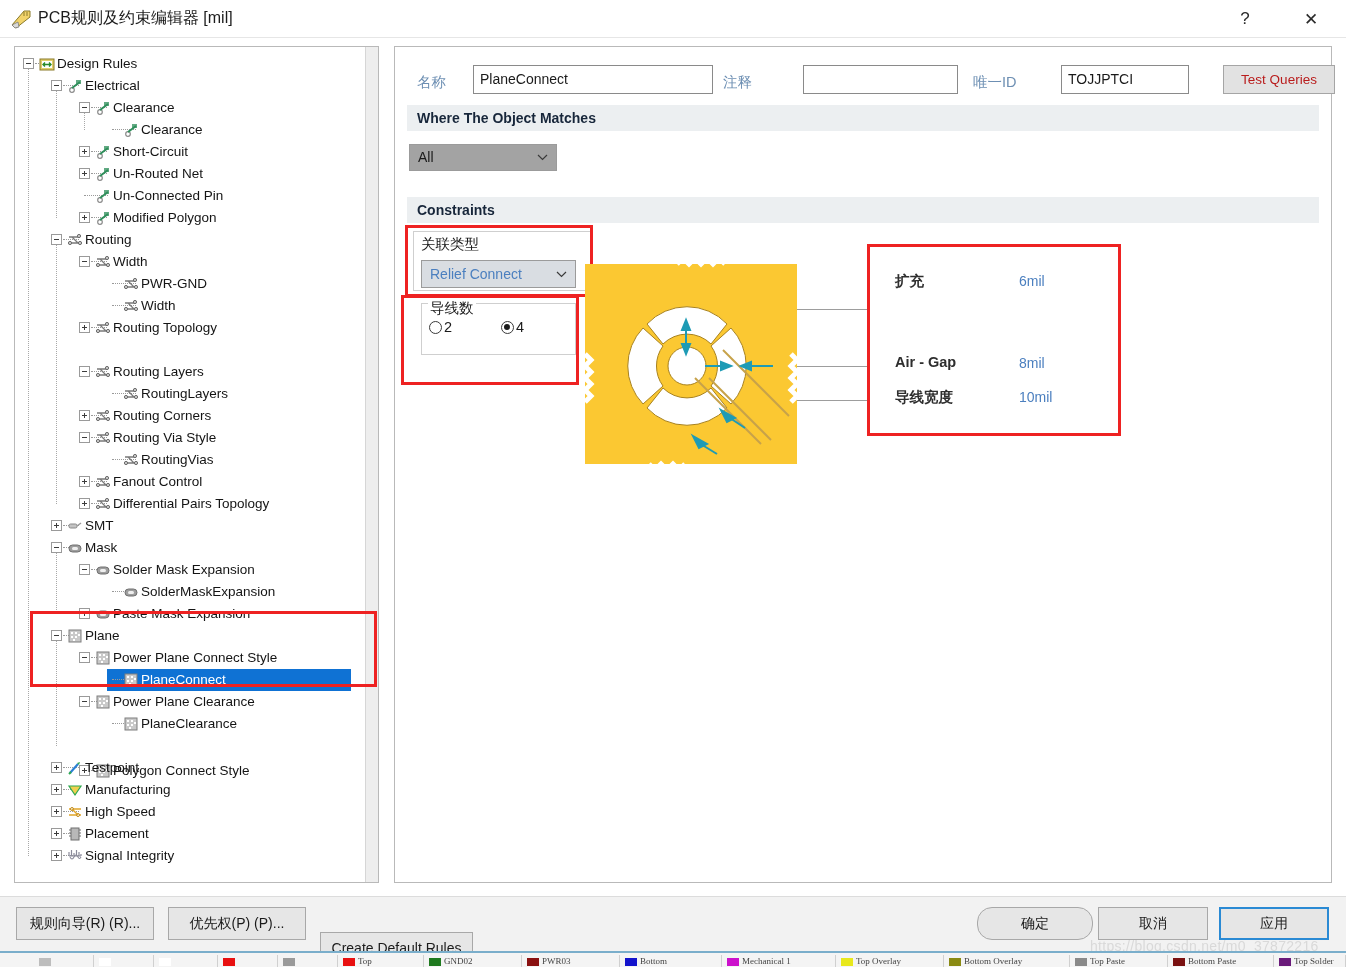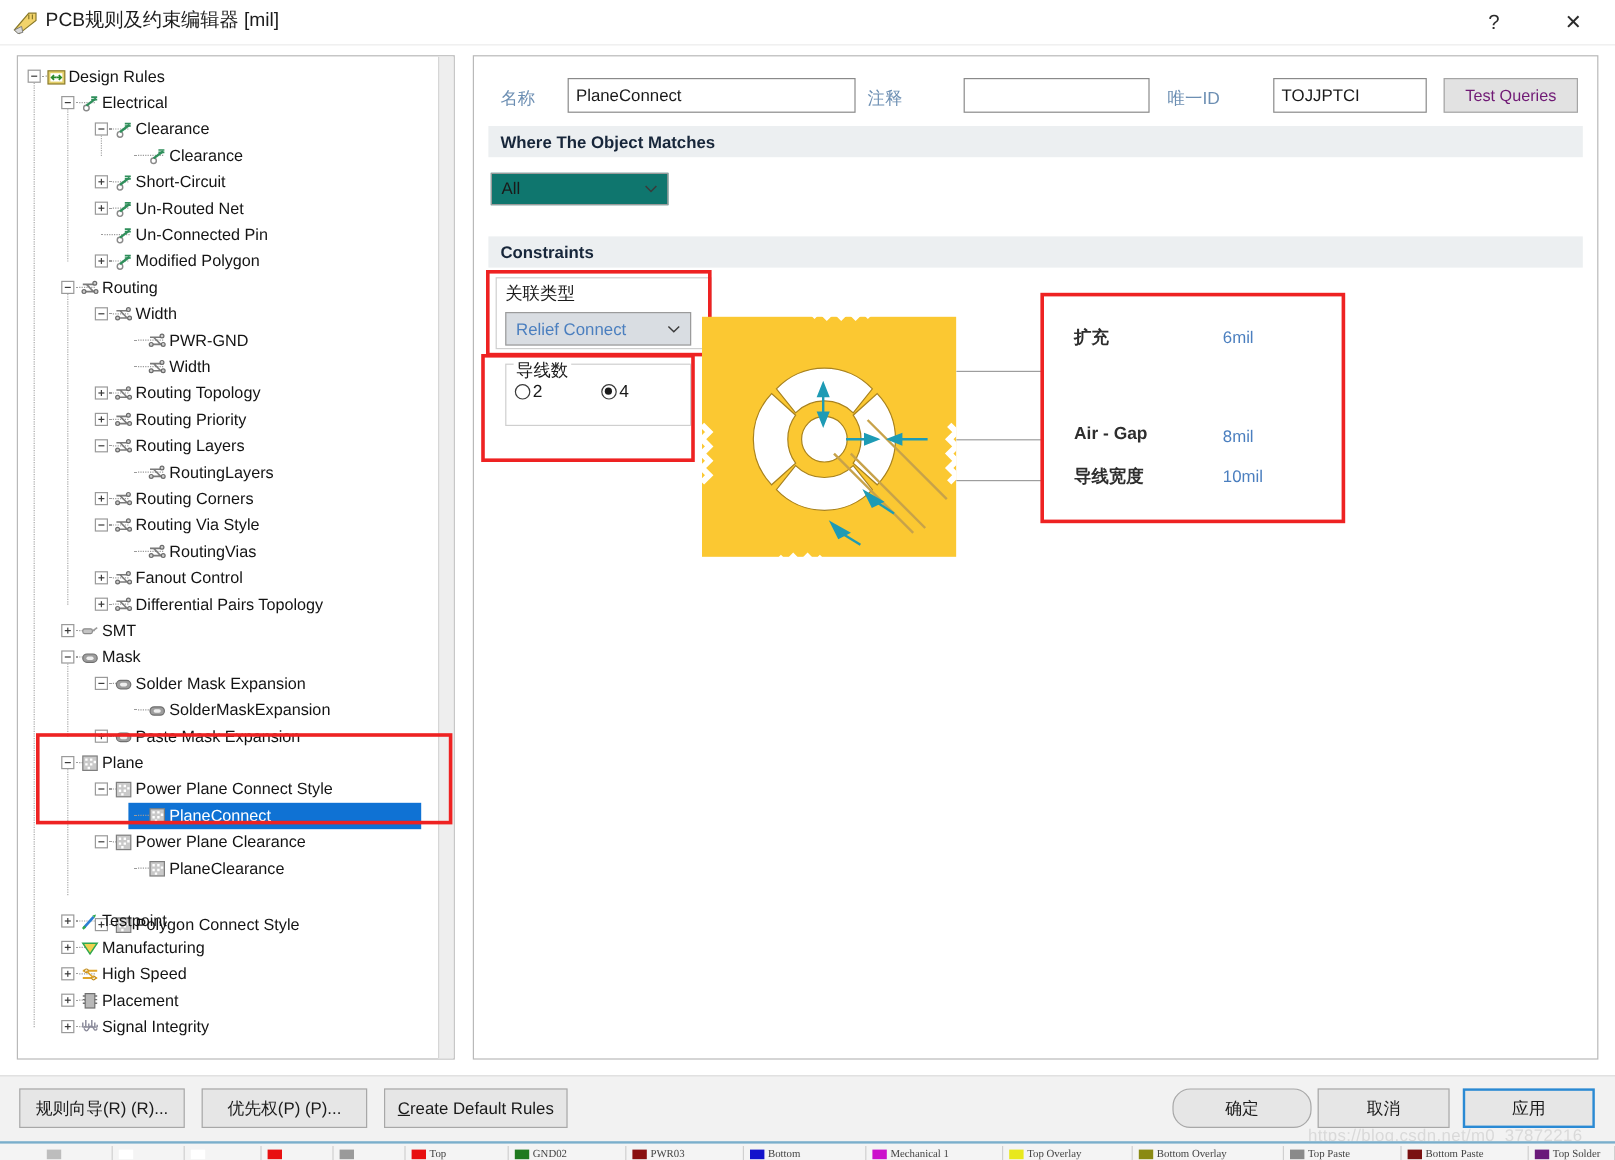--- a/index.html
+++ b/index.html
@@ -84,31 +84,31 @@
     position:absolute; font-size:14.5px; color:#6d8fb3;
   }
   .txtbox {
     position:absolute; border:1px solid #8a8a8a; background:#ffffff;
     height:29px; line-height:27px; padding:0 6px;
     font-size:14px; color:#1a1a1a; overflow:hidden; white-space:nowrap;
   }
   .btn {
     position:absolute; background:#e2e2e2; border:1px solid #a5a5a5;
     height:29px; line-height:27px; text-align:center;
-    font-size:13.5px; color:#701a75; cursor:default;
+    font-size:13.5px; color:#b91c1c; cursor:default;margin-left:20px;
   }
 
   .sec-head {
     position:absolute; left:12px; width:912px; height:26px; line-height:26px;
     background:#eceff1; padding-left:10px;
     font-size:14px; font-weight:bold; color:#17263a;
   }
 
   .combo {
-    position:absolute; background:#0f766e; border:1px solid #9b9b9b;
+    position:absolute; background:#a3a3a3; border:1px solid #9b9b9b;
     height:27px; line-height:25px; padding-left:8px;
     font-size:14px; color:#1a1a1a;
   }
   .combo .chev {
     position:absolute; right:8px; top:0; height:25px; line-height:25px;
     font-size:12px; color:#3a3a3a;
   }
   .combo.blue { color:#4b7fbf; background:#d9dde2; }
 
   .redbox { position:absolute; border:3px solid #ee2222; background:transparent; }
@@ -315,31 +315,20 @@
           <div class="tnode" style="left:64px; top:270px; width:300px;">
             <span class="texp plus"></span>
             <span class="tdash" style="left:12px; width:16px;"></span>
             <span class="ticon"><svg width="16" height="16" viewBox="0 0 16 16">
                 <path d="M2,11 L13,11 M2,5 L13,5 M5,5 L11,11" stroke="#7a7a7a" stroke-width="1.3" fill="none"></path>
                 <circle cx="3" cy="11" r="1.6" fill="#cfcfcf" stroke="#6a6a6a"></circle>
                 <circle cx="13" cy="11" r="1.6" fill="#cfcfcf" stroke="#6a6a6a"></circle>
                 <circle cx="12" cy="4" r="1.6" fill="#cfcfcf" stroke="#6a6a6a"></circle>
               </svg></span>
             <span class="lbl">Routing Topology</span>
-          </div>
-          <div class="tnode" style="left:64px; top:292px; width:300px;">
-            <span class="texp plus"></span>
-            <span class="tdash" style="left:12px; width:16px;"></span>
-            <span class="ticon"><svg width="16" height="16" viewBox="0 0 16 16">
-                <path d="M2,11 L13,11 M2,5 L13,5 M5,5 L11,11" stroke="#7a7a7a" stroke-width="1.3" fill="none"></path>
-                <circle cx="3" cy="11" r="1.6" fill="#cfcfcf" stroke="#6a6a6a"></circle>
-                <circle cx="13" cy="11" r="1.6" fill="#cfcfcf" stroke="#6a6a6a"></circle>
-                <circle cx="12" cy="4" r="1.6" fill="#cfcfcf" stroke="#6a6a6a"></circle>
-              </svg></span>
-            <span class="lbl">Routing Priority</span>
           </div>
           <div class="tnode" style="left:64px; top:314px; width:300px;">
             <span class="texp"></span>
             <span class="tdash" style="left:12px; width:16px;"></span>
             <span class="ticon"><svg width="16" height="16" viewBox="0 0 16 16">
                 <path d="M2,11 L13,11 M2,5 L13,5 M5,5 L11,11" stroke="#7a7a7a" stroke-width="1.3" fill="none"></path>
                 <circle cx="3" cy="11" r="1.6" fill="#cfcfcf" stroke="#6a6a6a"></circle>
                 <circle cx="13" cy="11" r="1.6" fill="#cfcfcf" stroke="#6a6a6a"></circle>
                 <circle cx="12" cy="4" r="1.6" fill="#cfcfcf" stroke="#6a6a6a"></circle>
               </svg></span>
@@ -672,21 +661,21 @@
         <div class="cp-label" style="left:24px; top:140px;">导线宽度</div>
         <div class="cp-value" style="left:148px; top:141px;">10mil</div>
       </div>
 
     </div>
   </div>
 
   <div class="footer">
     <div class="fbtn" style="left:16px; width:138px;">规则向导(R) (R)...</div>
     <div class="fbtn" style="left:168px; width:138px;">优先权(P) (P)...</div>
-    <div class="fbtn" style="left:320px; width:153px;"><u>C</u><span>reate Default Rules</span></div>
+    <div class="fbtn" style="left:320px; width:153px;margin-top:25px;"><u>C</u><span>reate Default Rules</span></div>
 
     <div class="fbtn" style="left:977px; width:116px;border-radius:15px;">确定</div>
     <div class="fbtn" style="left:1098px; width:110px;">取消</div>
     <div class="fbtn primary" style="left:1219px; width:110px;">应用</div>
   </div>
 
   <div class="watermark">https://blog.csdn.net/m0_37872216</div>
 
   <div class="laystrip" id="laystrip">
       <div class="laytab" style="left:36px; width:58px;">

